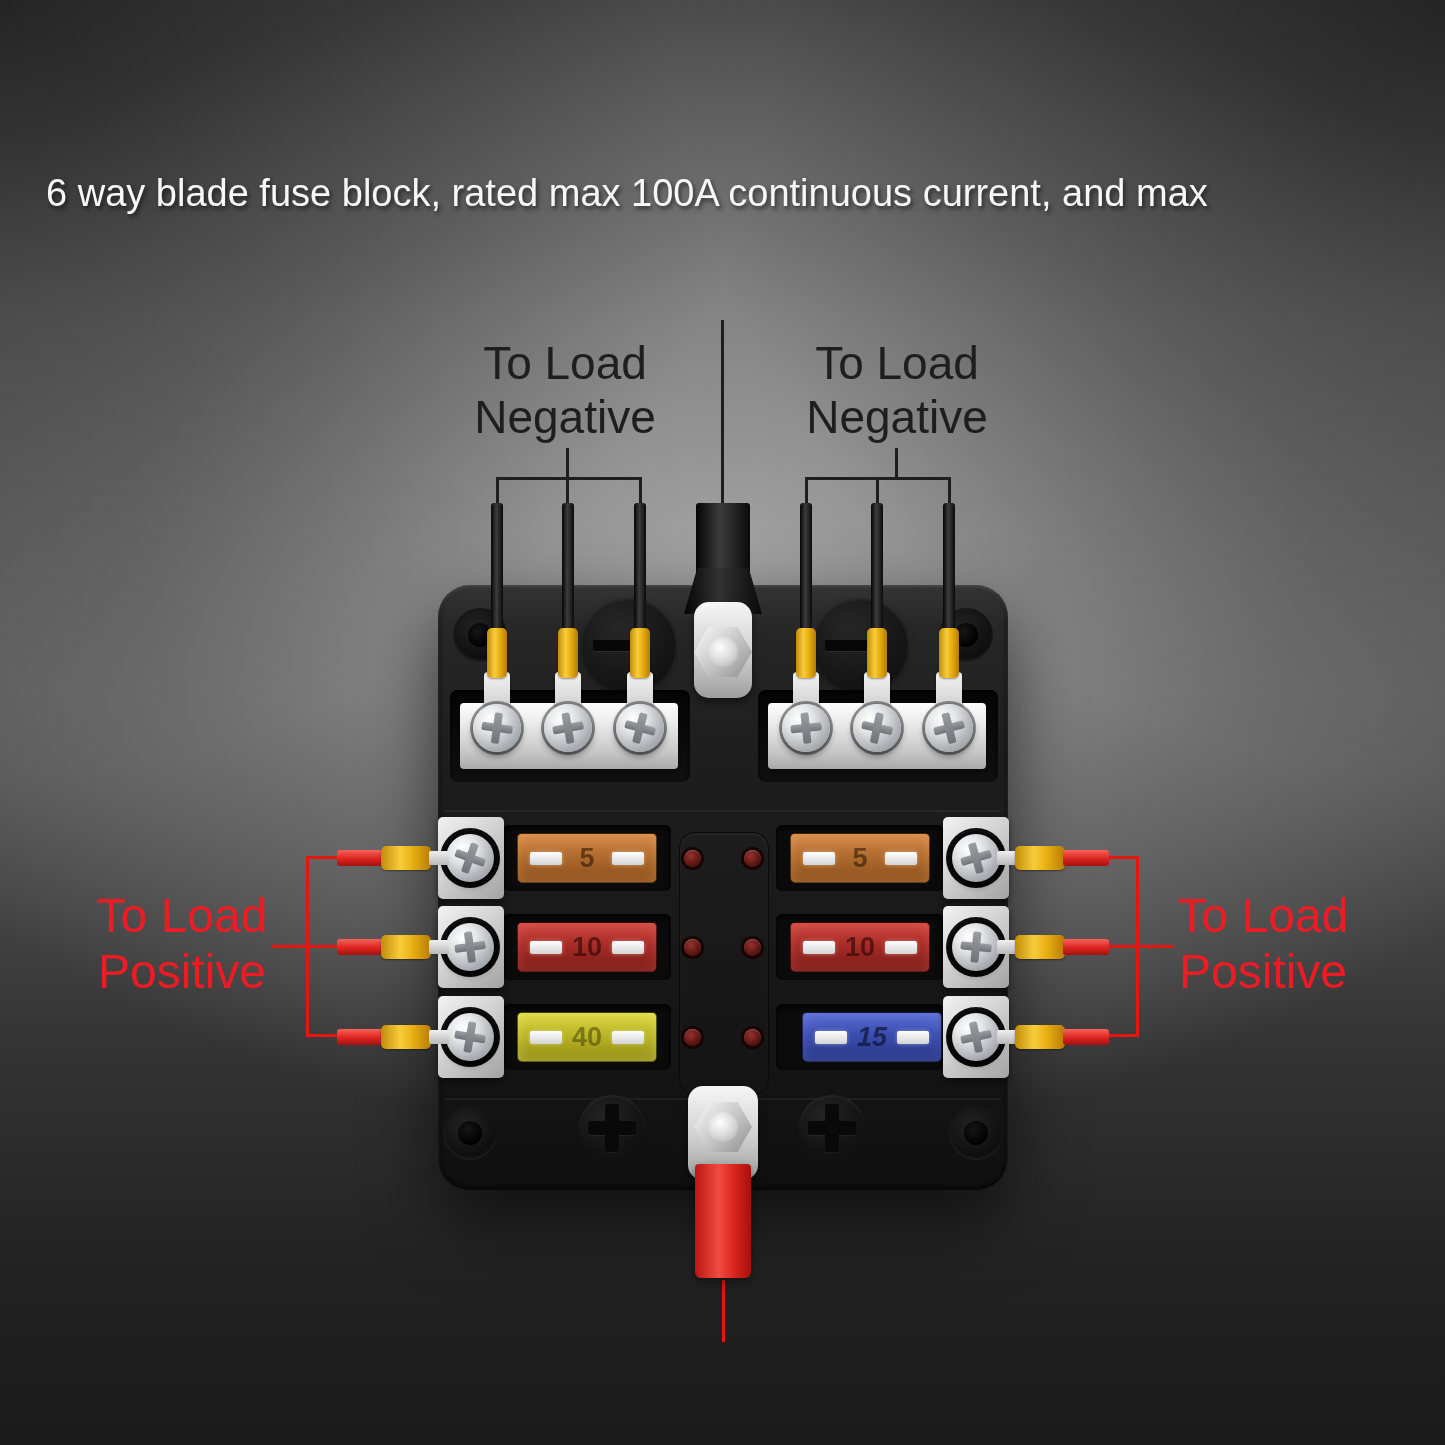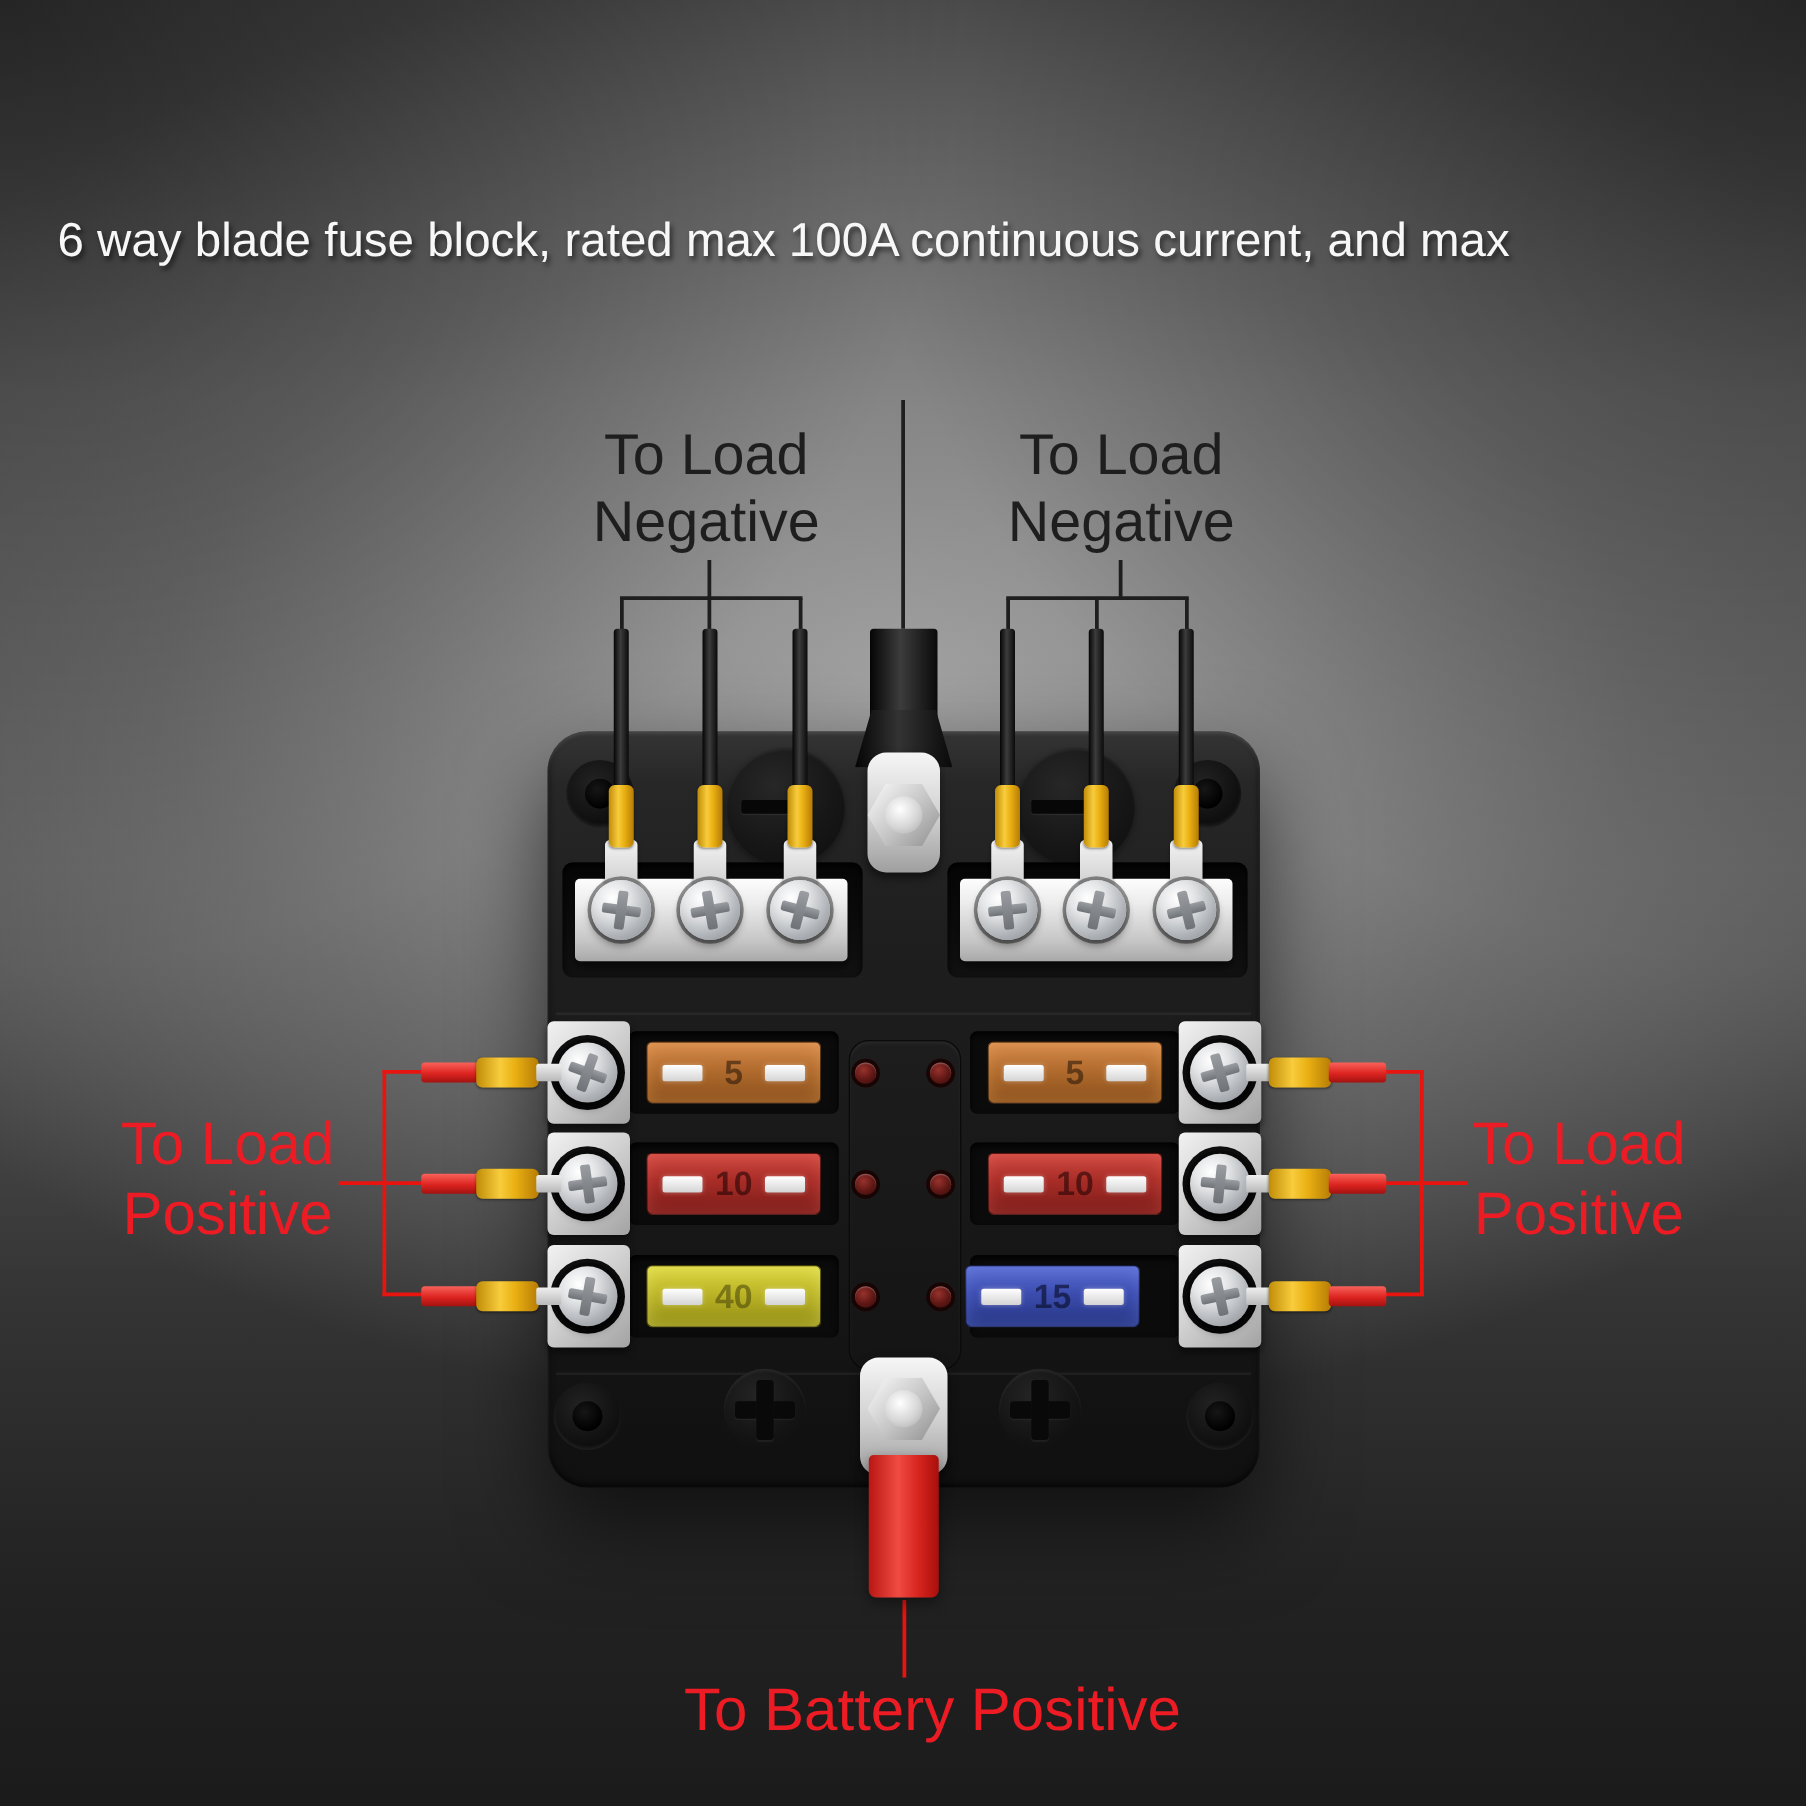--- a/index.html
+++ b/index.html
@@ -121,21 +121,20 @@
   </div>
 
   <div class="abs lbl lbl-red" style="left:182px;top:888px;color:#ed1c24;">
     <div>To Load</div>
     <div>Positive</div>
   </div>
   <div class="abs lbl lbl-red" style="left:1263px;top:888px;color:#ed1c24;">
     <div>To Load</div>
     <div>Positive</div>
   </div>
-  <div class="abs lbl lbl-red-b" style="left:746px;top:1344px;color:#ed1c24;">To Battery Positive</div>
 
   <div class="abs kline" style="left:721px;top:320px;width:3px;height:183px;"></div>
   <div class="abs kline" style="left:566px;top:448px;width:3px;height:30px;"></div>
   <div class="abs kline" style="left:496px;top:477px;width:146px;height:3px;"></div>
   <div class="abs kline" style="left:496px;top:479px;width:3px;height:26px;"></div>
   <div class="abs kline" style="left:566px;top:479px;width:3px;height:26px;"></div>
   <div class="abs kline" style="left:639px;top:479px;width:3px;height:26px;"></div>
   <div class="abs kline" style="left:895px;top:448px;width:3px;height:30px;"></div>
   <div class="abs kline" style="left:805px;top:477px;width:146px;height:3px;"></div>
   <div class="abs kline" style="left:805px;top:479px;width:3px;height:26px;"></div>
@@ -257,21 +256,21 @@
   <div class="abs fuse fuse-amber" style="left:790px;top:833px;">
     <span class="blade"></span>
     <span class="amp">5</span>
     <span class="blade"></span>
   </div>
   <div class="abs fuse fuse-red" style="left:790px;top:922px;">
     <span class="blade"></span>
     <span class="amp">10</span>
     <span class="blade"></span>
   </div>
-  <div class="abs fuse fuse-blue" style="left:772px;top:1012px;">
+  <div class="abs fuse fuse-blue" style="left:802px;top:1012px;font-style:italic;">
     <span class="blade"></span>
     <span class="amp">15</span>
     <span class="blade"></span>
   </div>
 
   <div class="abs term-block" style="left:438px;top:817px;width:66px;height:82px;"></div>
   <div class="abs term-block" style="left:438px;top:906px;width:66px;height:82px;"></div>
   <div class="abs term-block" style="left:438px;top:996px;width:66px;height:82px;"></div>
   <div class="abs term-ring" style="left:440px;top:828px;width:60px;height:60px;"></div>
   <div class="abs term-ring" style="left:440px;top:917px;width:60px;height:60px;"></div>

